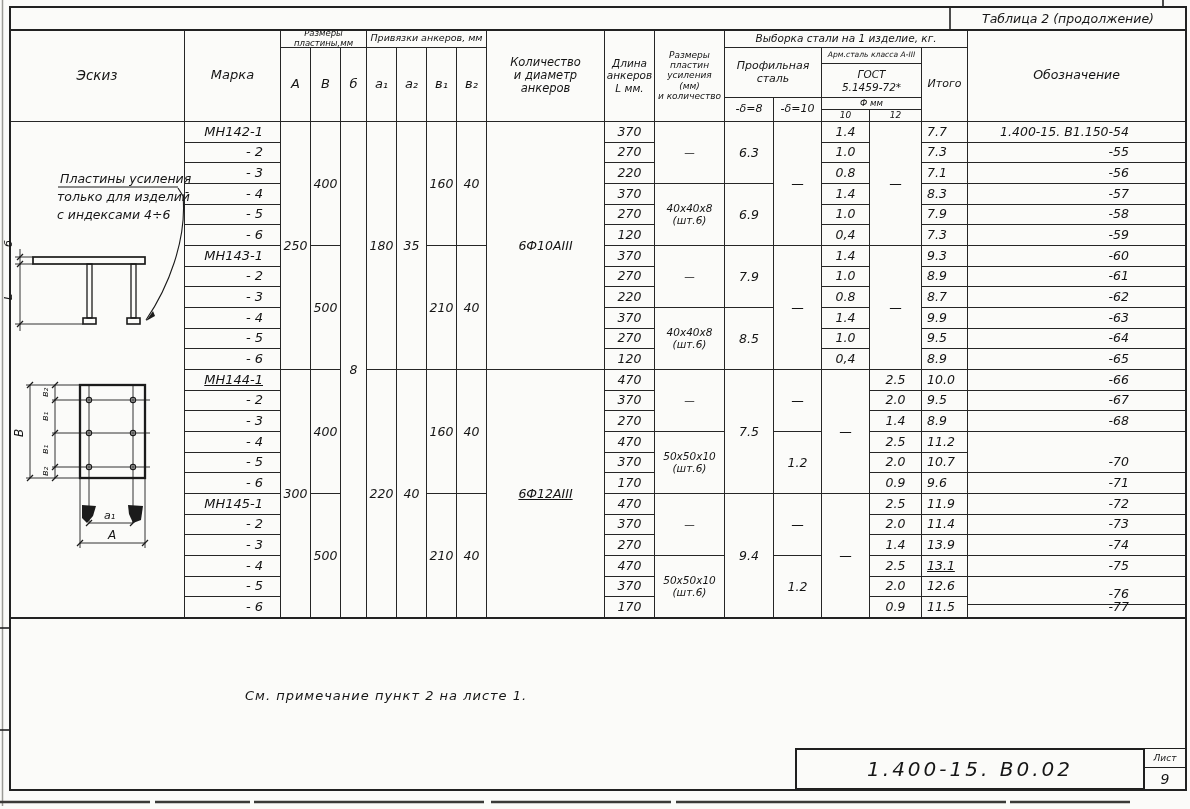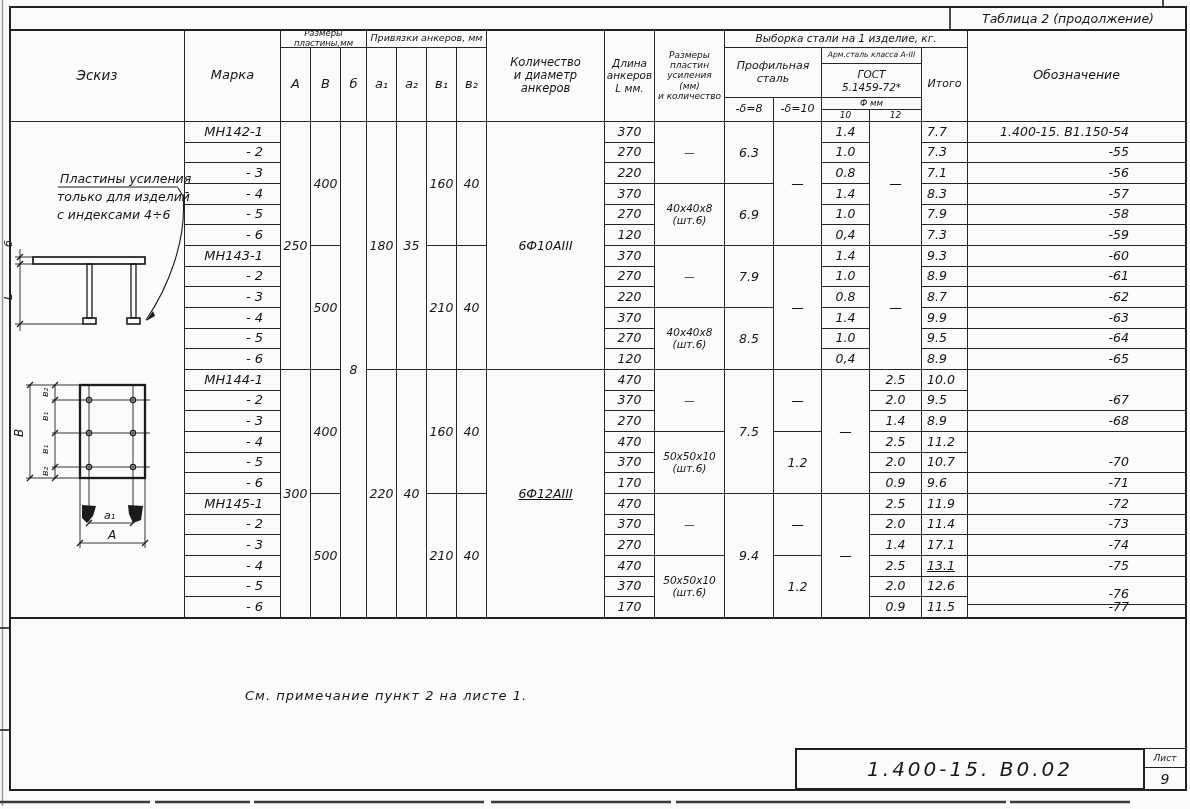--- a/index.html
+++ b/index.html
@@ -91,21 +91,21 @@
     <div class="cell c-marka" style="left: 185px; top: 163.333px; width: 96px; height: 20.6667px;">- 3</div>
     <div class="cell c-marka" style="left: 185px; top: 184px; width: 96px; height: 20.6667px;">- 4</div>
     <div class="cell c-marka" style="left: 185px; top: 204.667px; width: 96px; height: 20.6667px;">- 5</div>
     <div class="cell c-marka" style="left: 185px; top: 225.333px; width: 96px; height: 20.6667px;">- 6</div>
     <div class="cell c-marka" style="left: 185px; top: 246px; width: 96px; height: 20.6667px;">МН143-1</div>
     <div class="cell c-marka" style="left: 185px; top: 266.667px; width: 96px; height: 20.6667px;">- 2</div>
     <div class="cell c-marka" style="left: 185px; top: 287.333px; width: 96px; height: 20.6667px;">- 3</div>
     <div class="cell c-marka" style="left: 185px; top: 308px; width: 96px; height: 20.6667px;">- 4</div>
     <div class="cell c-marka" style="left: 185px; top: 328.667px; width: 96px; height: 20.6667px;">- 5</div>
     <div class="cell c-marka" style="left: 185px; top: 349.333px; width: 96px; height: 20.6667px;">- 6</div>
-    <div class="cell c-marka" style="left: 185px; top: 370px; width: 96px; height: 20.6667px;">МН144-1</div>
+    <div class="cell c-marka" style="left: 185px; top: 370px; width: 96px; height: 20.6667px; text-decoration: underline;">МН144-1</div>
     <div class="cell c-marka" style="left: 185px; top: 390.667px; width: 96px; height: 20.6667px;">- 2</div>
     <div class="cell c-marka" style="left: 185px; top: 411.333px; width: 96px; height: 20.6667px;">- 3</div>
     <div class="cell c-marka" style="left: 185px; top: 432px; width: 96px; height: 20.6667px;">- 4</div>
     <div class="cell c-marka" style="left: 185px; top: 452.667px; width: 96px; height: 20.6667px;">- 5</div>
     <div class="cell c-marka" style="left: 185px; top: 473.333px; width: 96px; height: 20.6667px;">- 6</div>
     <div class="cell c-marka" style="left: 185px; top: 494px; width: 96px; height: 20.6667px;">МН145-1</div>
     <div class="cell c-marka" style="left: 185px; top: 514.667px; width: 96px; height: 20.6667px;">- 2</div>
     <div class="cell c-marka" style="left: 185px; top: 535.333px; width: 96px; height: 20.6667px;">- 3</div>
     <div class="cell c-marka" style="left: 185px; top: 556px; width: 96px; height: 20.6667px;">- 4</div>
     <div class="cell c-marka" style="left: 185px; top: 576.667px; width: 96px; height: 20.6667px;">- 5</div>
@@ -220,36 +220,37 @@
     <div class="cell c-left" style="left: 922px; top: 328.667px; width: 46px; height: 20.6667px;">9.5</div>
     <div class="cell c-left" style="left: 922px; top: 349.333px; width: 46px; height: 20.6667px;">8.9</div>
     <div class="cell c-left" style="left: 922px; top: 370px; width: 46px; height: 20.6667px;">10.0</div>
     <div class="cell c-left" style="left: 922px; top: 390.667px; width: 46px; height: 20.6667px;">9.5</div>
     <div class="cell c-left" style="left: 922px; top: 411.333px; width: 46px; height: 20.6667px;">8.9</div>
     <div class="cell c-left" style="left: 922px; top: 432px; width: 46px; height: 20.6667px;">11.2</div>
     <div class="cell c-left" style="left: 922px; top: 452.667px; width: 46px; height: 20.6667px;">10.7</div>
     <div class="cell c-left" style="left: 922px; top: 473.333px; width: 46px; height: 20.6667px;">9.6</div>
     <div class="cell c-left" style="left: 922px; top: 494px; width: 46px; height: 20.6667px;">11.9</div>
     <div class="cell c-left" style="left: 922px; top: 514.667px; width: 46px; height: 20.6667px;">11.4</div>
-    <div class="cell c-left" style="left: 922px; top: 535.333px; width: 46px; height: 20.6667px;">17.1</div>
+    <div class="cell c-left" style="left: 922px; top: 535.333px; width: 46px; height: 20.6667px;">13.9</div>
     <div class="cell c-left" style="left: 922px; top: 556px; width: 46px; height: 20.6667px; text-decoration: underline;">13.1</div>
     <div class="cell c-left" style="left: 922px; top: 576.667px; width: 46px; height: 20.6667px;">12.6</div>
     <div class="cell c-left" style="left: 922px; top: 597.333px; width: 46px; height: 20.6667px;">11.5</div>
     <div class="cell c-desig" style="left: 968px; top: 122px; width: 218px; height: 20.6667px;">1.400-15. В1.150-54</div>
     <div class="cell c-desig" style="left: 968px; top: 142.667px; width: 218px; height: 20.6667px;">-55</div>
     <div class="cell c-desig" style="left: 968px; top: 163.333px; width: 218px; height: 20.6667px;">-56</div>
     <div class="cell c-desig" style="left: 968px; top: 184px; width: 218px; height: 20.6667px;">-57</div>
     <div class="cell c-desig" style="left: 968px; top: 204.667px; width: 218px; height: 20.6667px;">-58</div>
     <div class="cell c-desig" style="left: 968px; top: 225.333px; width: 218px; height: 20.6667px;">-59</div>
     <div class="cell c-desig" style="left: 968px; top: 246px; width: 218px; height: 20.6667px;">-60</div>
     <div class="cell c-desig" style="left: 968px; top: 266.667px; width: 218px; height: 20.6667px;">-61</div>
     <div class="cell c-desig" style="left: 968px; top: 287.333px; width: 218px; height: 20.6667px;">-62</div>
     <div class="cell c-desig" style="left: 968px; top: 308px; width: 218px; height: 20.6667px;">-63</div>
     <div class="cell c-desig" style="left: 968px; top: 328.667px; width: 218px; height: 20.6667px;">-64</div>
     <div class="cell c-desig" style="left: 968px; top: 349.333px; width: 218px; height: 20.6667px;">-65</div>
+    <div class="cell c-desig" style="left: 968px; top: 370px; width: 218px; height: 20.6667px;">-66</div>
     <div class="cell c-desig" style="left: 968px; top: 390.667px; width: 218px; height: 20.6667px;">-67</div>
     <div class="cell c-desig" style="left: 968px; top: 411.333px; width: 218px; height: 20.6667px;">-68</div>
     <div class="cell c-desig" style="left: 968px; top: 452.667px; width: 218px; height: 20.6667px;">-70</div>
     <div class="cell c-desig" style="left: 968px; top: 473.333px; width: 218px; height: 20.6667px;">-71</div>
     <div class="cell c-desig" style="left: 968px; top: 494px; width: 218px; height: 20.6667px;">-72</div>
     <div class="cell c-desig" style="left: 968px; top: 514.667px; width: 218px; height: 20.6667px;">-73</div>
     <div class="cell c-desig" style="left: 968px; top: 535.333px; width: 218px; height: 20.6667px;">-74</div>
     <div class="cell c-desig" style="left: 968px; top: 556px; width: 218px; height: 20.6667px;">-75</div>
     <div class="cell c-desig" style="left: 968px; top: 576.667px; width: 218px; height: 20.6667px; margin-top: 8px;">-76</div>
     <div class="cell c-desig" style="left: 968px; top: 597.333px; width: 218px; height: 20.6667px;">-77</div>

